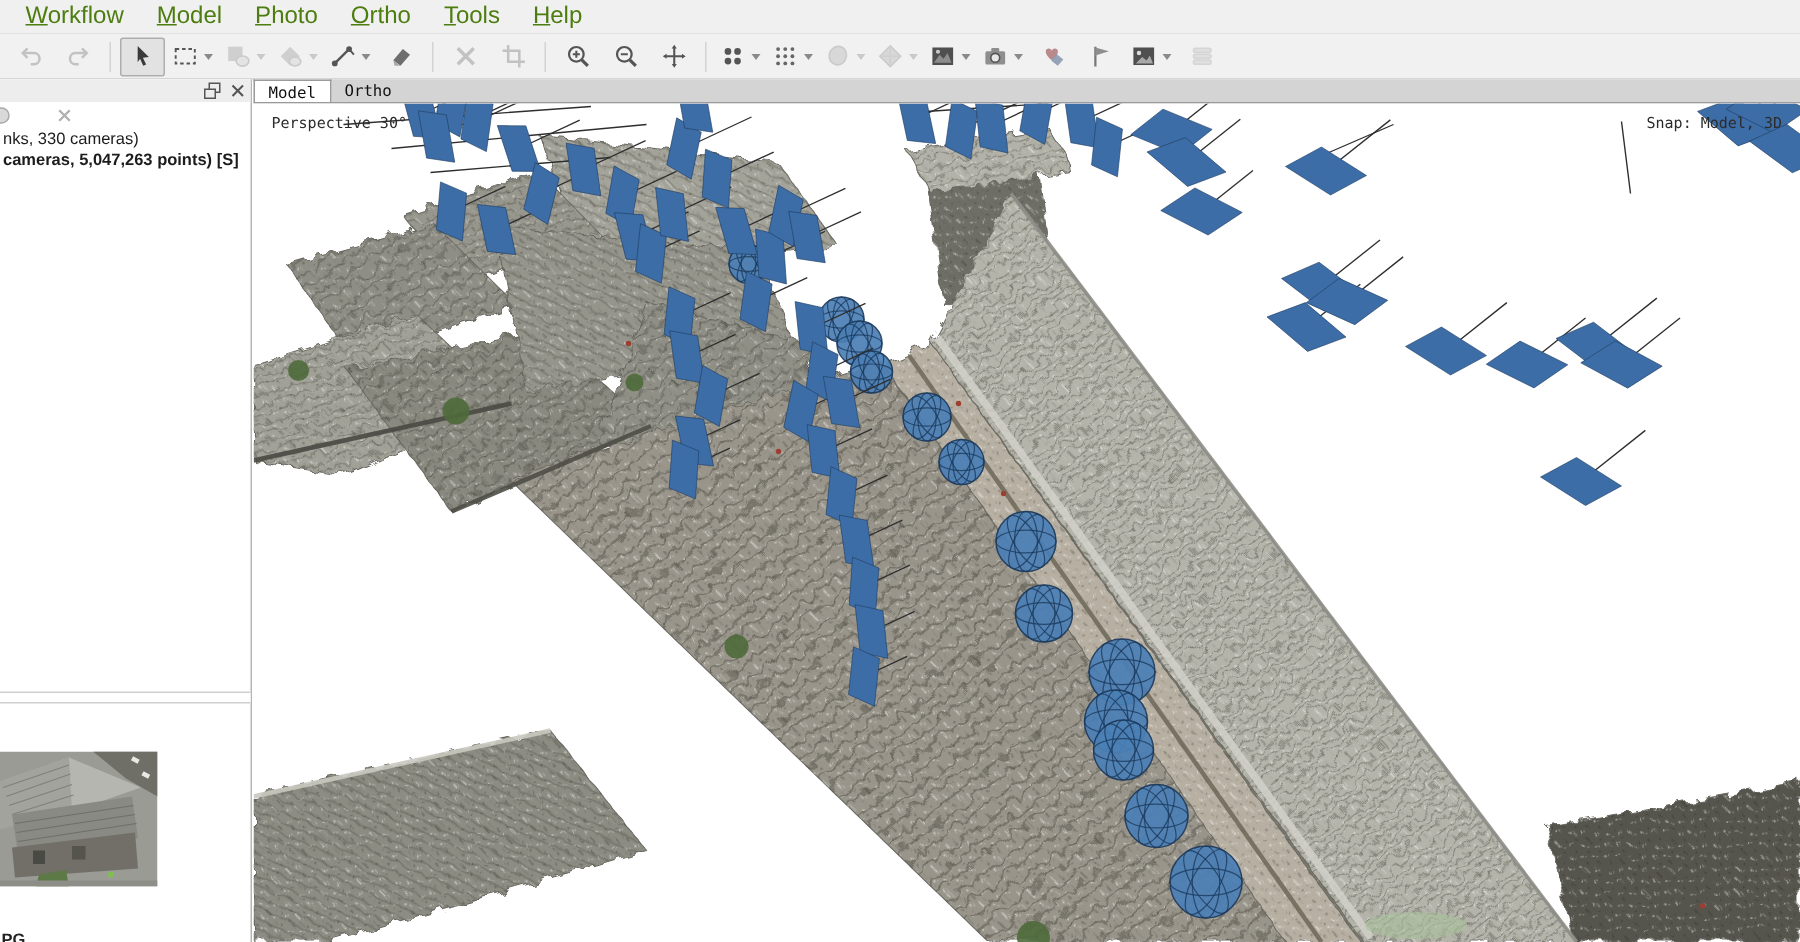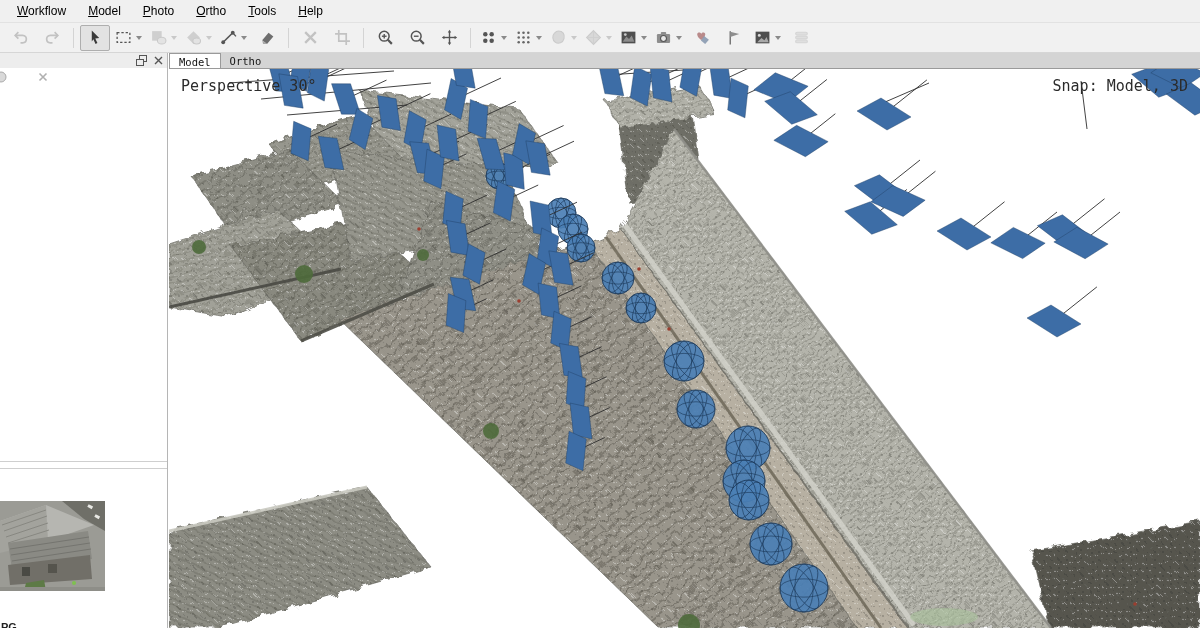--- a/index.html
+++ b/index.html
@@ -2,21 +2,21 @@
 <html><head>
 <meta charset="utf-8">
 <style>
   html,body{margin:0;padding:0;}
   body{width:1200px;height:628px;overflow:hidden;font-family:"Liberation Sans",sans-serif;background:#fff;}
   .app{position:relative;width:1200px;height:628px;background:#fff;}
 
   
   .menubar{position:absolute;left:0;top:0;width:1200px;height:23px;background:#f0f0f0;
            border-bottom:1px solid #e2e2e2;display:flex;align-items:center;padding-left:6px;box-sizing:border-box;}
-  .menu-item{font-size:12px;color:#000000;padding:2px 11px;cursor:default;}
+  .menu-item{font-size:16px;color:#4d7c0f;padding:2px 11px;cursor:default;}
   .menu-item u{text-decoration:underline;}
 
   
   .toolbar{position:absolute;left:0;top:23px;width:1200px;height:30px;background:#f1f1f1;
            border-bottom:1px solid #d6d6d6;display:flex;align-items:center;padding-left:4px;box-sizing:border-box;}
   .tbtn{height:24px;min-width:24px;display:flex;align-items:center;justify-content:center;
         margin:0 1px;border:1px solid transparent;border-radius:2px;padding:0 2px;}
   .tbtn.active{background:#e2e2e2;border-color:#aeaeae;}
   .tbtn.disabled{opacity:.38;}
   .ticon{width:17px;height:17px;display:inline-block;}
@@ -46,21 +46,21 @@
 
   
   .vpcol{position:absolute;left:169px;top:53px;width:1031px;height:575px;}
   .tabbar{position:absolute;left:0;top:0;width:1031px;height:16px;background:#d4d4d4;
           border-bottom:1px solid #9a9a9a;display:flex;box-sizing:border-box;}
   .tab{font-size:10.5px;color:#111;padding:1px 9px 0 9px;height:15px;line-height:14px;box-sizing:border-box;
        font-family:"DejaVu Sans Mono",monospace;}
   .tab.active{background:#fff;border:1px solid #9a9a9a;border-bottom:none;}
   .canvas{position:absolute;left:0;top:16px;width:1031px;height:559px;background:#fff;overflow:hidden;}
   .canvas svg.scene{position:absolute;left:0;top:0;}
-  .hud{position:absolute;top:8px;font-size:15px;color:#2b2b2b;font-family:"DejaVu Sans Mono",monospace;}
+  .hud{position:absolute;top:8px;font-size:10px;color:#2b2b2b;font-family:"DejaVu Sans Mono",monospace;}
   .hud.left{left:12px;}
   .hud.right{right:12px;}
 </style>
 </head>
 <body>
 
 <div class="app">
 
   <div class="menubar">
       <span class="menu-item"><u>W</u>orkflow</span>
@@ -312,20 +312,24 @@
         <svg viewBox="0 0 14 14">
             <circle cx="7" cy="7" r="5" fill="#d9d9d9" stroke="#aaa"></circle>
           </svg>
       </span>
       <span class="ws-icon" style="left:36px">
         <svg viewBox="0 0 14 14">
             <path d="M3.5 3.5 L10.5 10.5 M10.5 3.5 L3.5 10.5" stroke="#b0b0b0" stroke-width="1.6"></path>
           </svg>
       </span>
     </div>
+    <div class="workspace-tree">
+        <div class="tree-item">nks, 330 cameras)</div>
+        <div class="tree-item bold">cameras, 5,047,263 points) [S]</div>
+      </div>
     <div class="splitter"></div>
     <div class="thumb">
       <svg viewBox="0 0 105 90">
         <rect width="105" height="90" fill="#9b9b95"></rect>
         <polygon points="62,0 105,0 105,30 84,18" fill="#6f6f68"></polygon>
         <rect x="88" y="4" width="5" height="3" fill="#e8e8e4" transform="rotate(28 90 5)"></rect>
         <rect x="95" y="14" width="5" height="3" fill="#e8e8e4" transform="rotate(28 97 15)"></rect>
         <polygon points="0,20 46,4 94,24 48,40" fill="#b6b6b1"></polygon>
         <polygon points="0,20 46,4 48,40 0,52" fill="#a3a39d"></polygon>
         <path d="M2 24 L46 9 M4 30 L47 15 M6 36 L48 22 M8 42 L49 29" stroke="#80807a" stroke-width="0.8" fill="none"></path>

